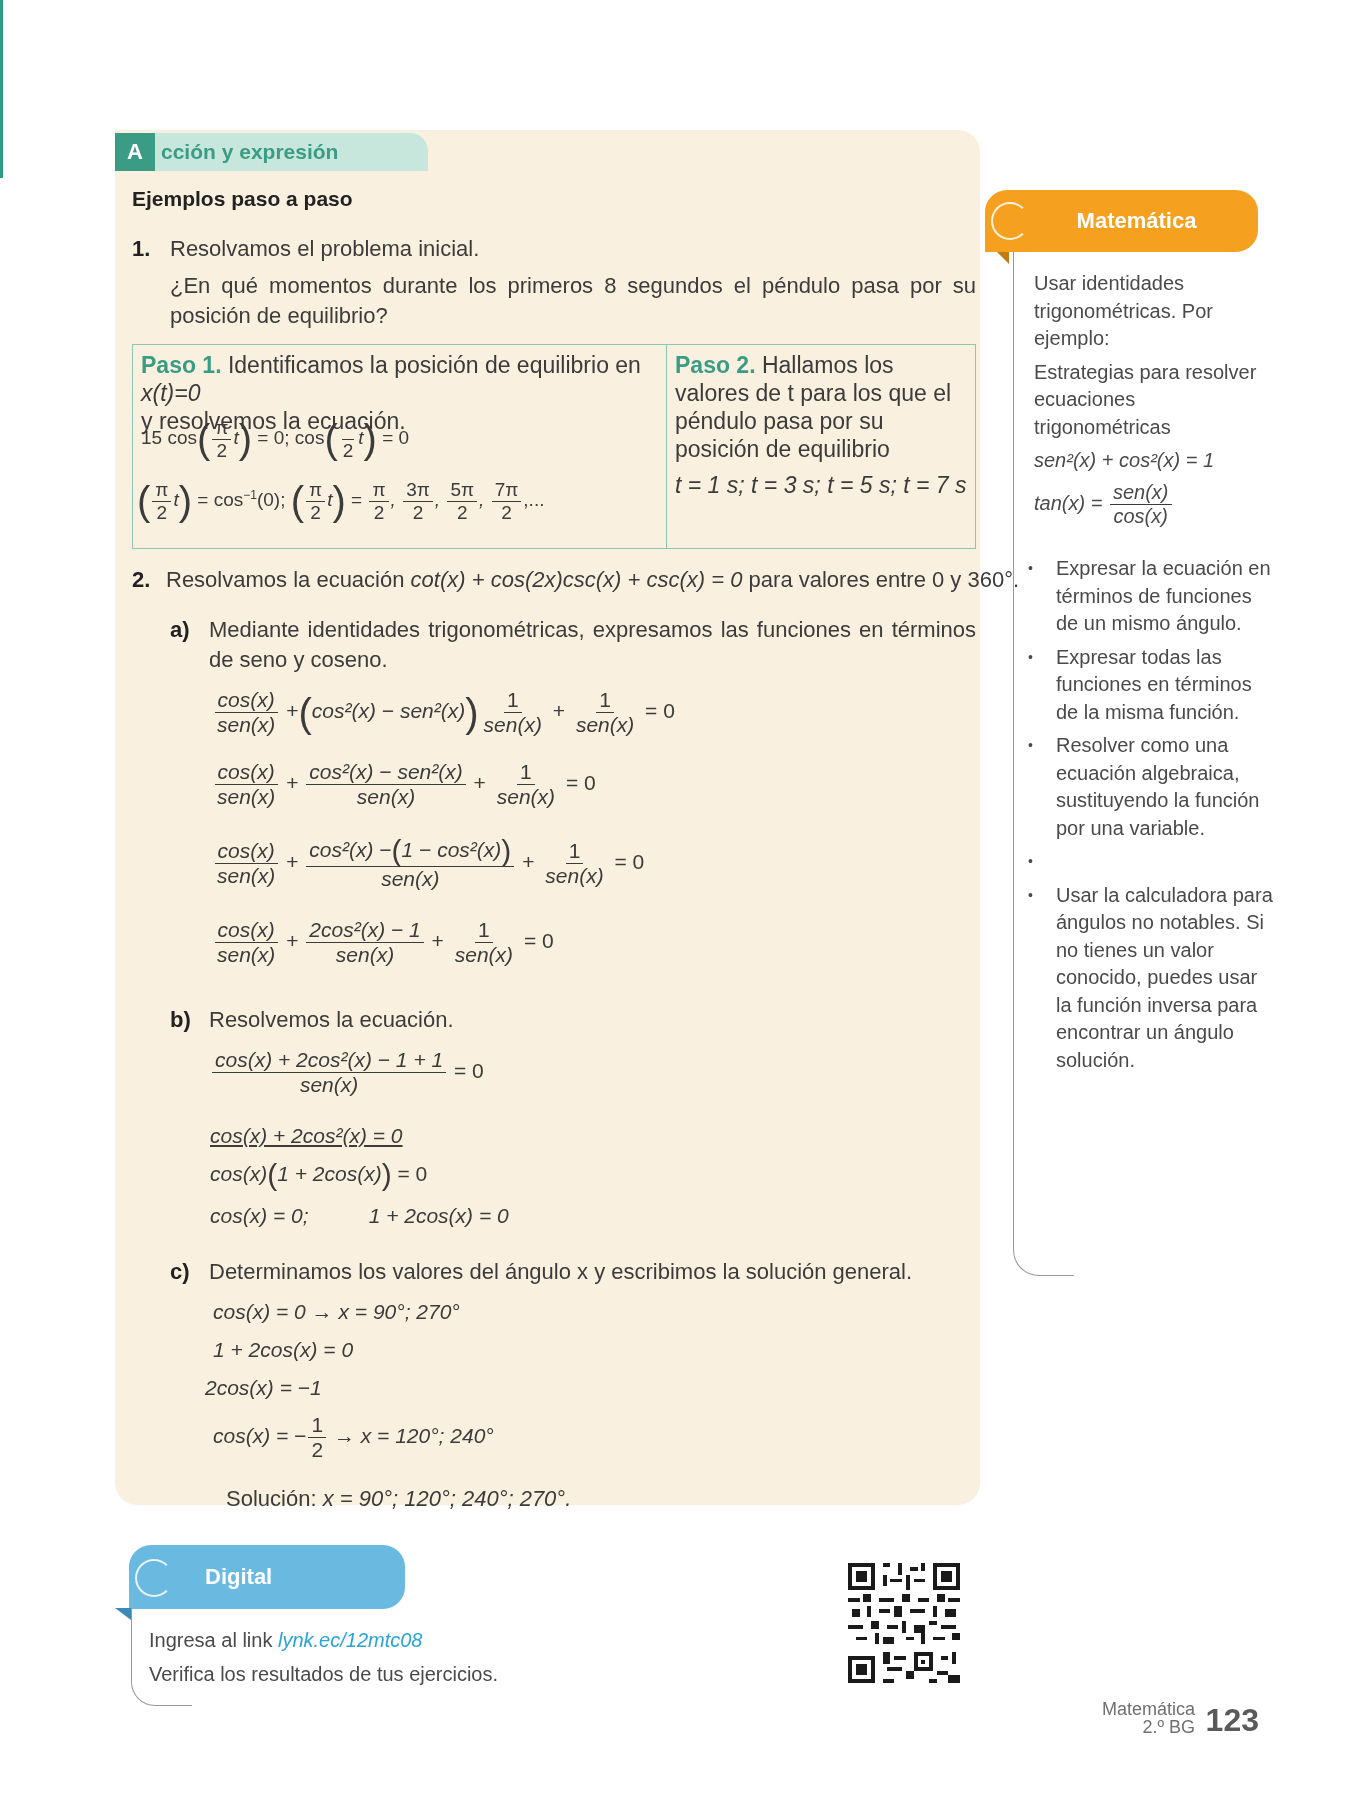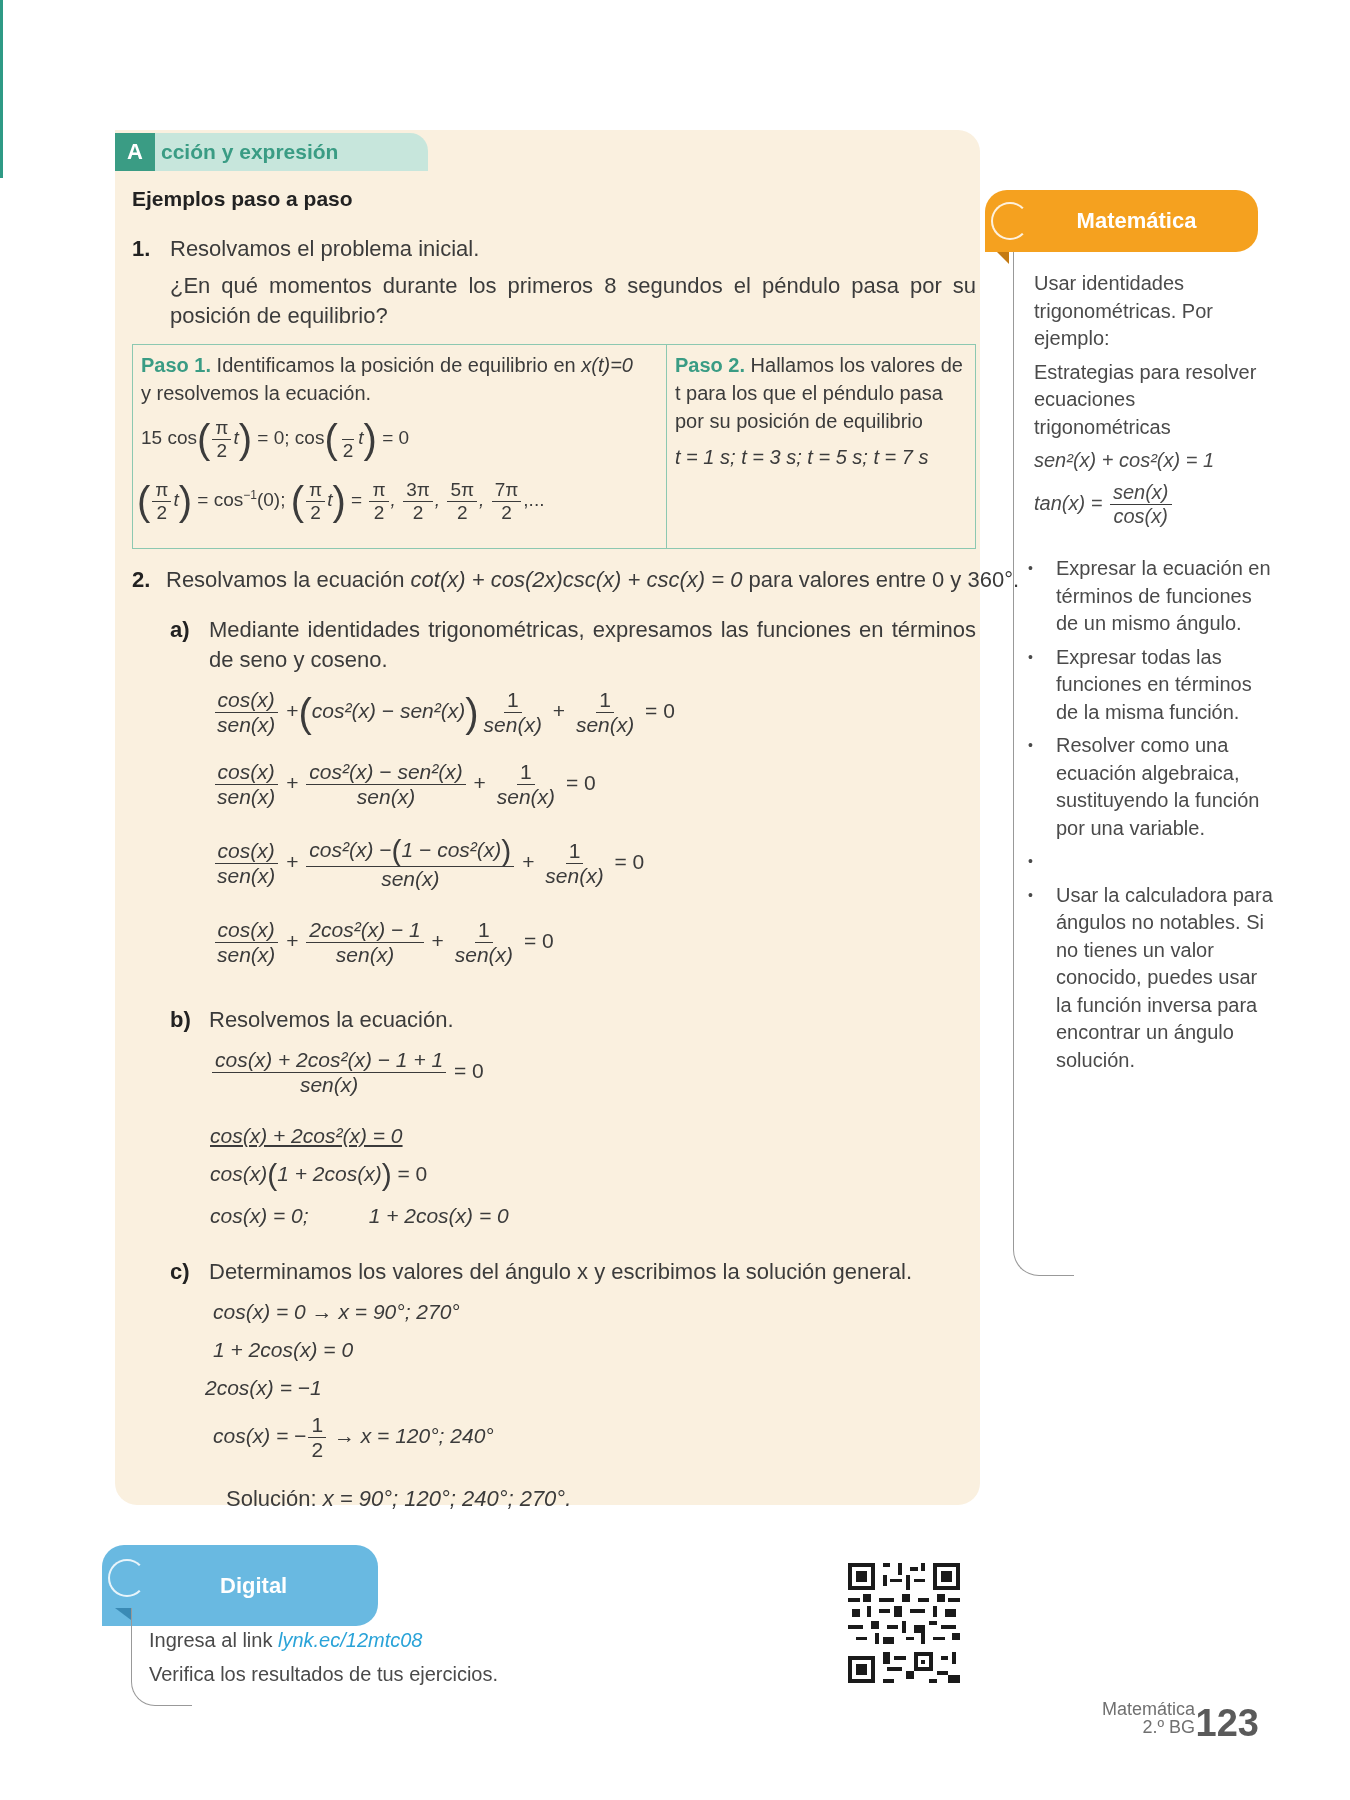--- a/index.html
+++ b/index.html
@@ -11,48 +11,48 @@
   .sec-tab .letter{width:40px;height:38px;background:#3a9c84;color:#fff;font-weight:bold;font-size:22px;display:flex;align-items:center;justify-content:center;}
   .sec-tab .rest{color:#3a9c84;font-weight:bold;font-size:21px;margin-left:6px;}
   .h-ej{left:132px;top:187px;font-size:21px;font-weight:bold;color:#222;}
   .num{font-weight:bold;color:#222;}
   .txt{font-size:22px;color:#3b3b3b;line-height:30px;}
   .it{font-style:italic;}
   .paso-table{left:132px;top:344px;width:844px;height:205px;border:1.5px solid #8cc8b1;display:flex;box-sizing:border-box;}
   .paso-col1{width:534px;border-right:1.5px solid #8cc8b1;padding:6px 8px;box-sizing:border-box;position:relative;}
   .paso-col2{flex:1;padding:6px 8px;box-sizing:border-box;position:relative;}
   .paso-label{color:#3a9c84;font-weight:bold;}
-  .ptxt{font-size:20px;line-height:28px;color:#3b3b3b;}
+  .ptxt{font-size:23px;line-height:28px;color:#3b3b3b;}
   .frac{display:inline-flex;flex-direction:column;align-items:center;vertical-align:middle;margin:0 2px;}
   .frac .n{border-bottom:1.5px solid #3b3b3b;padding:0 3px;line-height:1.15;}
   .frac .d{padding:0 3px;line-height:1.15;}
   .math{font-size:21px;color:#3b3b3b;font-style:italic;white-space:nowrap;}
   .math .up{font-style:normal;}
   .big-paren{font-size:40px;font-style:normal;vertical-align:middle;line-height:1;font-weight:lighter;}
   .mid-paren{font-size:30px;font-style:normal;vertical-align:middle;line-height:1;}
   sup{font-size:12px;}
   .side-head{left:985px;top:190px;width:273px;height:62px;background:#f5a11f;border-radius:22px 22px 22px 0;color:#fff;font-weight:bold;font-size:22px;display:flex;align-items:center;justify-content:center;padding-left:30px;box-sizing:border-box;}
   .side-fold{left:997px;top:252px;width:0;height:0;border-top:12px solid #c47a12;border-left:12px solid transparent;}
   .side-line{left:1013px;top:252px;width:60px;height:1023px;border-left:1.5px solid #999;border-bottom:1.5px solid #999;border-bottom-left-radius:26px;}
   .side-text{left:1034px;top:270px;width:230px;font-size:20px;line-height:27.5px;color:#4a4a4a;}
   .side-text p{margin:0 0 6px 0;}
   .bullets{left:1028px;top:555px;width:250px;font-size:20px;line-height:27.5px;color:#4a4a4a;}
   .bullets .b{display:flex;margin-bottom:6px;}
   .bullets .dot{width:28px;flex:none;font-size:14px;}
   .cicon{position:absolute;width:34px;height:34px;border:2px solid rgba(255,255,255,0.85);border-right-color:transparent;border-radius:50%;}
-  .dig-head{left:102px;top:1545px;width:276px;height:81px;background:#69b9e1;border-radius:22px 22px 22px 0;color:#fff;font-weight:bold;font-size:22px;display:flex;align-items:center;padding-left:118px;box-sizing:border-box;}
+  .dig-head{left:129px;top:1545px;width:276px;height:64px;background:#69b9e1;border-radius:22px 22px 22px 0;color:#fff;font-weight:bold;font-size:22px;display:flex;align-items:center;padding-left:76px;box-sizing:border-box;}
   .dig-fold{left:115px;top:1608px;width:0;height:0;border-top:12px solid #3a8ab5;border-left:16px solid transparent;}
   .dig-line{left:131px;top:1608px;width:60px;height:97px;border-left:1.5px solid #999;border-bottom:1.5px solid #999;border-bottom-left-radius:24px;}
   .dig-text{left:149px;top:1623px;font-size:20px;line-height:34px;color:#4a4a4a;}
   .link{color:#2aa3d8;font-style:italic;}
   .qr{left:848px;top:1563px;width:112px;height:120px;}
   .foot{left:1050px;top:1700px;width:215px;height:40px;}
   .foot .subj{position:absolute;right:70px;top:0;font-size:18px;color:#707070;text-align:right;line-height:18px;}
   .foot .grade{position:absolute;right:70px;top:18px;font-size:18px;color:#707070;line-height:18px;}
-  .foot .pg{position:absolute;right:6px;top:2px;font-size:38px;font-weight:bold;color:#5a5a5a;}
+  .foot .pg{position:absolute;right:6px;top:2px;font-size:32px;font-weight:bold;color:#5a5a5a;}
 </style>
 </head>
 <body>
 
 <div class="abs teal-edge"></div>
 
 <div class="abs card"></div>
 
 <div class="abs sec-tab">
   <div class="letter">A</div>

